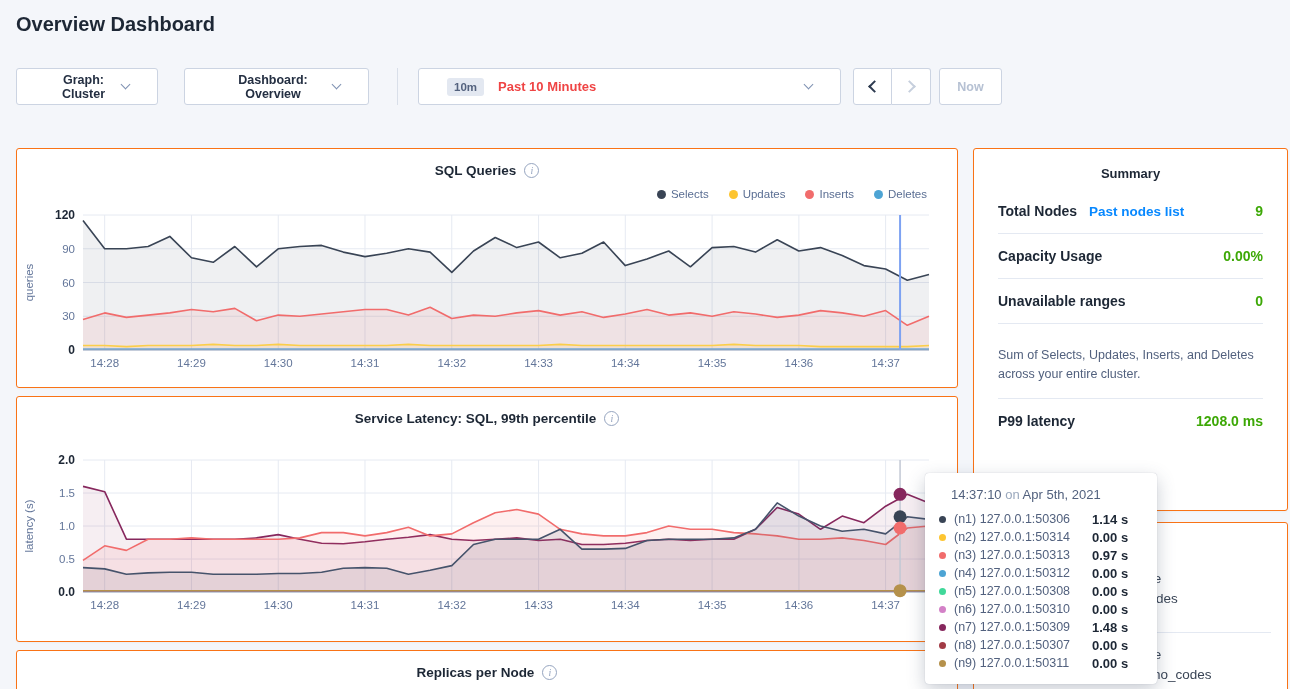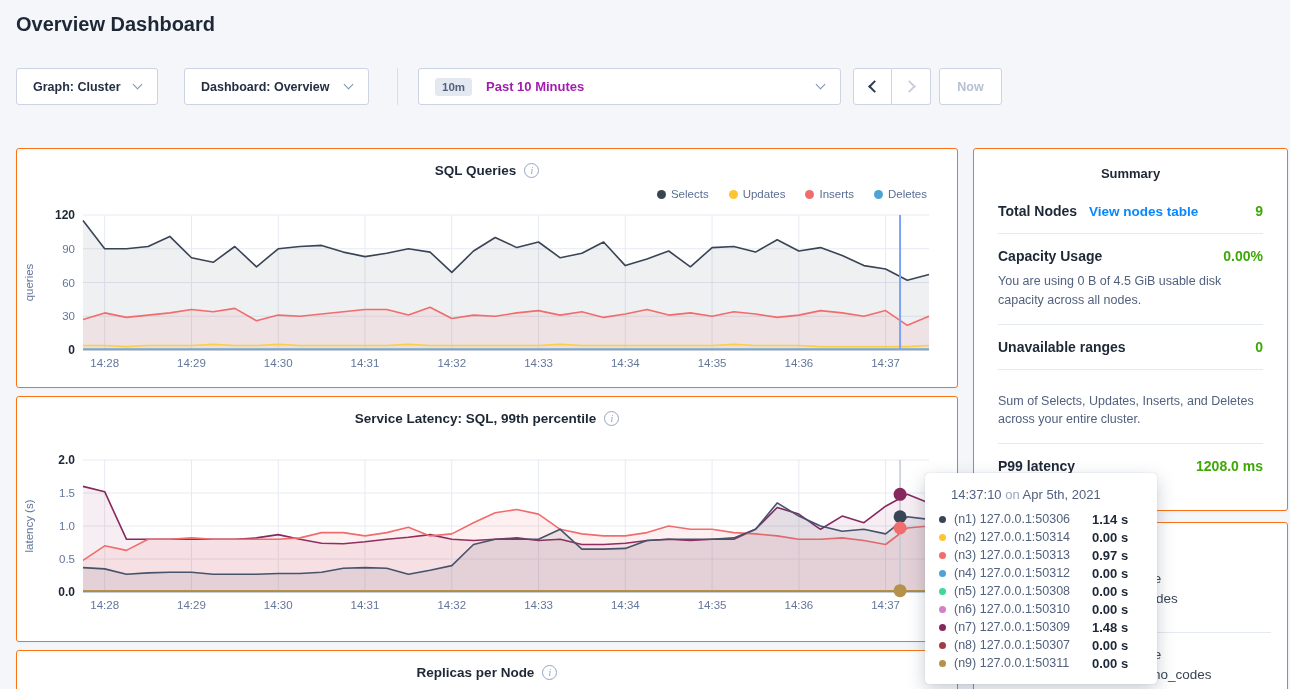--- a/index.html
+++ b/index.html
@@ -11,31 +11,31 @@
     width:1290px; height:689px; overflow:hidden;
   }
   .page { position:relative; width:1059px; height:689px; }
 
   .h1 { position:absolute; left:16px; top:13px; font-size:20px; font-weight:600; color:#1d2735; }
 
   .controls { position:absolute; left:16px; top:68px; height:37px; display:flex; align-items:stretch; }
   .btn {
     background:#fff; border:1px solid #ccd4e2; border-radius:3px;
     display:flex; align-items:center; font-family:inherit;
-    font-size:12.5px; font-weight:bold; color:#242f42; padding:0 16px; cursor:pointer;
+    font-size:12.5px; font-weight:bold; color:#242f42; padding:0 28px; cursor:pointer;
   }
   .dd1 { width:142px; justify-content:space-between; }
   .dd2 { width:185px; margin-left:26px; justify-content:space-between; }
   .chev { width:7px; height:7px; border-right:1.5px solid #7e91b2; border-bottom:1.5px solid #7e91b2;
           transform:rotate(45deg); margin-top:-4px; flex:none; }
   .vdiv { width:1px; background:#d9dfe9; margin-left:28px; }
   .picker { width:423px; margin-left:20px; }
   .badge { background:#e3e8f1; color:#54627e; font-size:11.5px; font-weight:bold;
            padding:3px 7px; border-radius:3px; margin-right:14px; }
-  .plabel { flex:1; text-align:left; font-size:13px; color:#a21caf; }
+  .plabel { flex:1; text-align:left; font-size:13px; color:#ef4444; }
   .nav { display:flex; margin-left:12px; }
   .navb { width:39px; justify-content:center; padding:0; }
   .navb.left { border-radius:3px 0 0 3px; }
   .navb.right { border-radius:0 3px 3px 0; border-left:none; }
   .arr { width:9px; height:9px; border-right:2px solid #2c3a4f; border-bottom:2px solid #2c3a4f; flex:none; }
   .arr-left { transform:rotate(135deg); margin-left:4px; }
   .arr-right { transform:rotate(-45deg); margin-right:4px; border-color:#c6cfdd; }
   .now { margin-left:8px; width:63px; justify-content:center; color:#b6c1d3; }
 
   .panel { position:absolute; background:#fff; border:1px solid #f97316; border-radius:3px;
@@ -257,30 +257,29 @@
       <span class="info">i</span>
     </div>
   </div>
 
   <div class="panel" id="summary">
     <div class="sum-head">Summary</div>
     <div class="sum-body">
       <div class="sum-sec">
         <div class="sum-row">
           <span class="lbl">Total Nodes</span>
-          <a class="link">View nodes table</a>
+          <a class="link">Past nodes list</a>
           <span class="val">9</span>
         </div>
       </div>
       <div class="sum-sec">
         <div class="sum-row">
           <span class="lbl">Capacity Usage</span>
           <span class="val">0.00%</span>
         </div>
-        <div class="sum-desc">You are using 0 B of 4.5 GiB usable disk capacity across all nodes.</div>
       </div>
       <div class="sum-sec">
         <div class="sum-row">
           <span class="lbl">Unavailable ranges</span>
           <span class="val">0</span>
         </div>
       </div>
       <div class="sum-sec">
         <div class="sum-desc">Sum of Selects, Updates, Inserts, and Deletes across your entire cluster.</div>
       </div>

